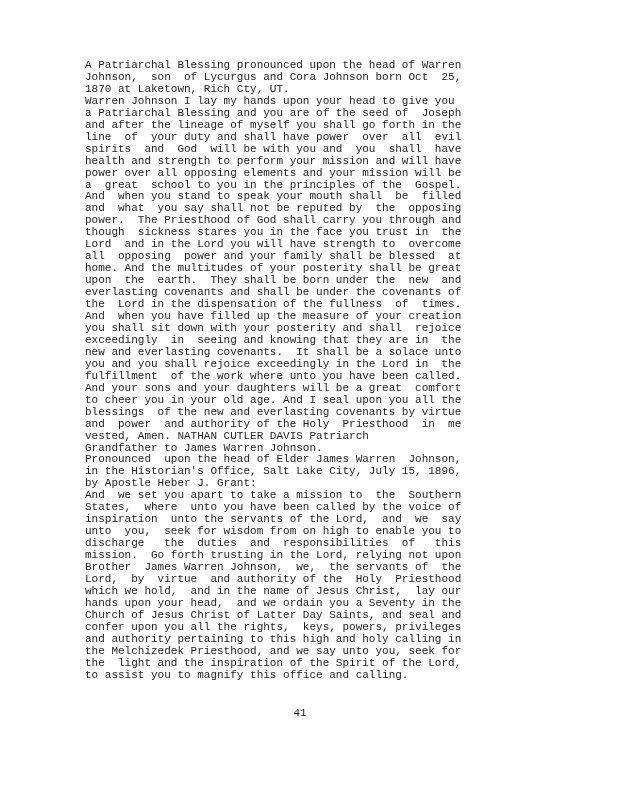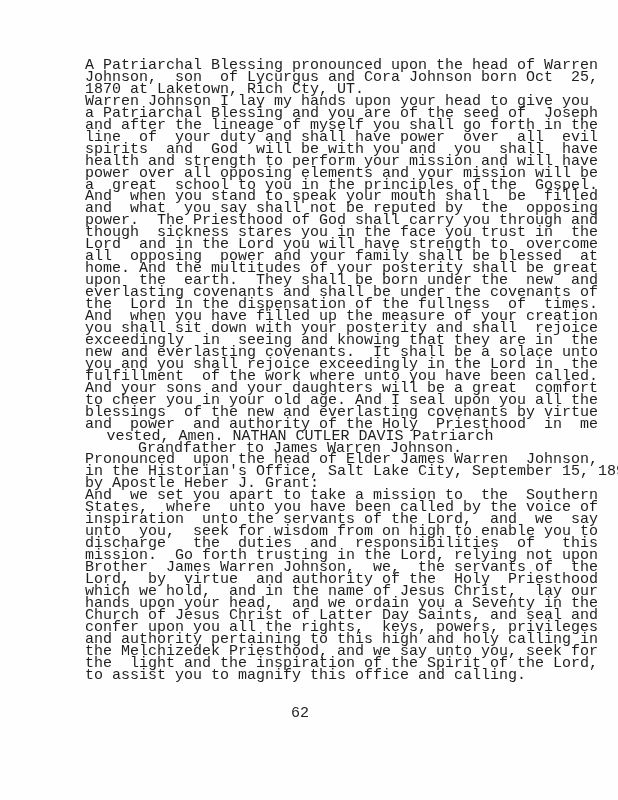--- a/index.html
+++ b/index.html
@@ -13,35 +13,34 @@
     height: 800px;
     background: #fefefe;
     overflow: hidden;
   }
   .text-column {
     position: absolute;
     left: 85px;
     top: 60px;
     width: 430px;
     font-family: "Liberation Mono", "DejaVu Sans Mono", monospace;
-    font-size: 15px;
+    font-size: 11px;
     line-height: 11.95px;
     color: #1e1e1e;
     letter-spacing: 0px;
   }
   pre.block {
     margin: 0;
     padding: 0;
     font: inherit;
     color: inherit;
     white-space: pre;
   }
   .gap-above {
     margin-top: 11.95px;
-    text-align: center;
   }
   .page-number {
     margin-top: 26px;
     text-align: center;
     width: 100%;
     font: inherit;
     color: inherit;
   }
 </style>
 </head>
@@ -80,36 +79,36 @@
 fulfillment  of the work where unto you have been called.
 And your sons and your daughters will be a great  comfort
 to cheer you in your old age. And I seal upon you all the
 blessings  of the new and everlasting covenants by virtue
 and  power  and authority of the Holy  Priesthood  in  me
 vested, Amen. NATHAN CUTLER DAVIS Patriarch
 Grandfather to James Warren Johnson.</pre>
 
 
     <pre class="block">Pronounced  upon the head of Elder James Warren  Johnson,
-in the Historian's Office, Salt Lake City, September 15, 1896,
+in the Historian's Office, Salt Lake City, July 15, 1896,
 by Apostle Heber J. Grant:</pre>
 
     <pre class="block">And  we set you apart to take a mission to  the  Southern
 States,  where  unto you have been called by the voice of
 inspiration  unto the servants of the Lord,  and  we  say
 unto  you,  seek for wisdom from on high to enable you to
 discharge   the  duties  and  responsibilities  of   this
 mission.  Go forth trusting in the Lord, relying not upon</pre>
 
     <pre class="block">Brother  James Warren Johnson,  we,  the servants of  the
 Lord,  by  virtue  and authority of the  Holy  Priesthood
 which we hold,  and in the name of Jesus Christ,  lay our
 hands upon your head,  and we ordain you a Seventy in the
 Church of Jesus Christ of Latter Day Saints, and seal and
 confer upon you all the rights,  keys, powers, privileges
 and authority pertaining to this high and holy calling in
 the Melchizedek Priesthood, and we say unto you, seek for
 the  light and the inspiration of the Spirit of the Lord,
 to assist you to magnify this office and calling.</pre>
 
-    <div class="page-number">62</div>
+    <div class="page-number">41</div>
   </div>
 </div>
 
 </body></html>

